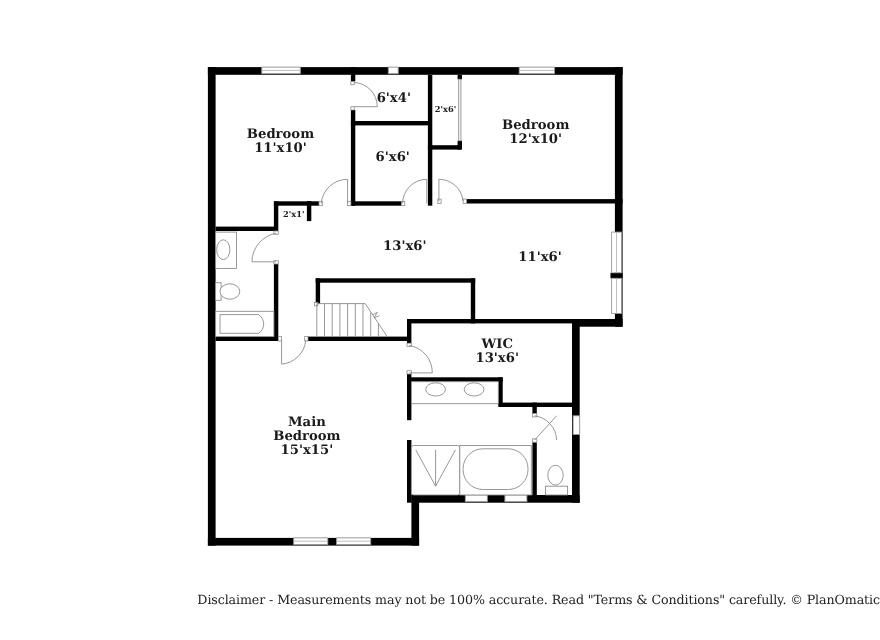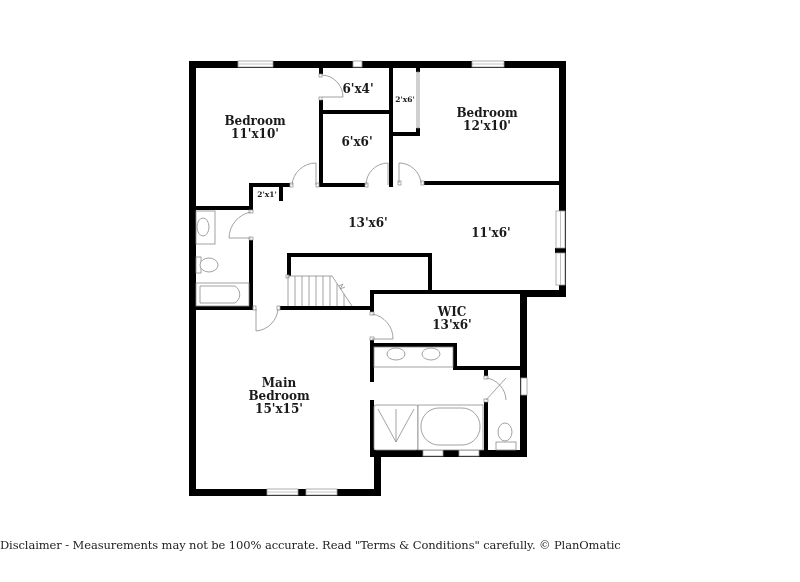--- a/index.html
+++ b/index.html
@@ -9,21 +9,21 @@
     .small-label { font-family: "DejaVu Serif", serif; font-weight: bold; fill: #1a1a1a; text-anchor: middle; }
     .wall { fill: #000000; }
     .window { fill: #ffffff; stroke: #9a9a9a; stroke-width: 0.8; }
     .window-line { stroke: #b5b5b5; stroke-width: 0.8; }
     .fixture { fill: #ffffff; stroke: #8a8a8a; stroke-width: 0.8; }
     .door-arc { fill: none; stroke: #8a8a8a; stroke-width: 0.8; }
     .door-leaf { stroke: #8a8a8a; stroke-width: 0.8; }
     .jamb { fill: #ffffff; stroke: #8a8a8a; stroke-width: 0.7; }
     .stair { fill: none; stroke: #8a8a8a; stroke-width: 0.8; }
     .disclaimer {
-      position: absolute; left: 0; top: 538px; width: 800px; text-align: left;
+      position: absolute; left: 0; top: 538px; width: 800px; text-align: right;
       font-family: "DejaVu Serif", serif; font-size: 11.5px; color: #222222; letter-spacing: -0.1px;
     }
   </style>
 </head>
 <body>
 
 <svg id="plan" viewBox="0 0 800 582" xmlns="http://www.w3.org/2000/svg">
 
   <g>
 

